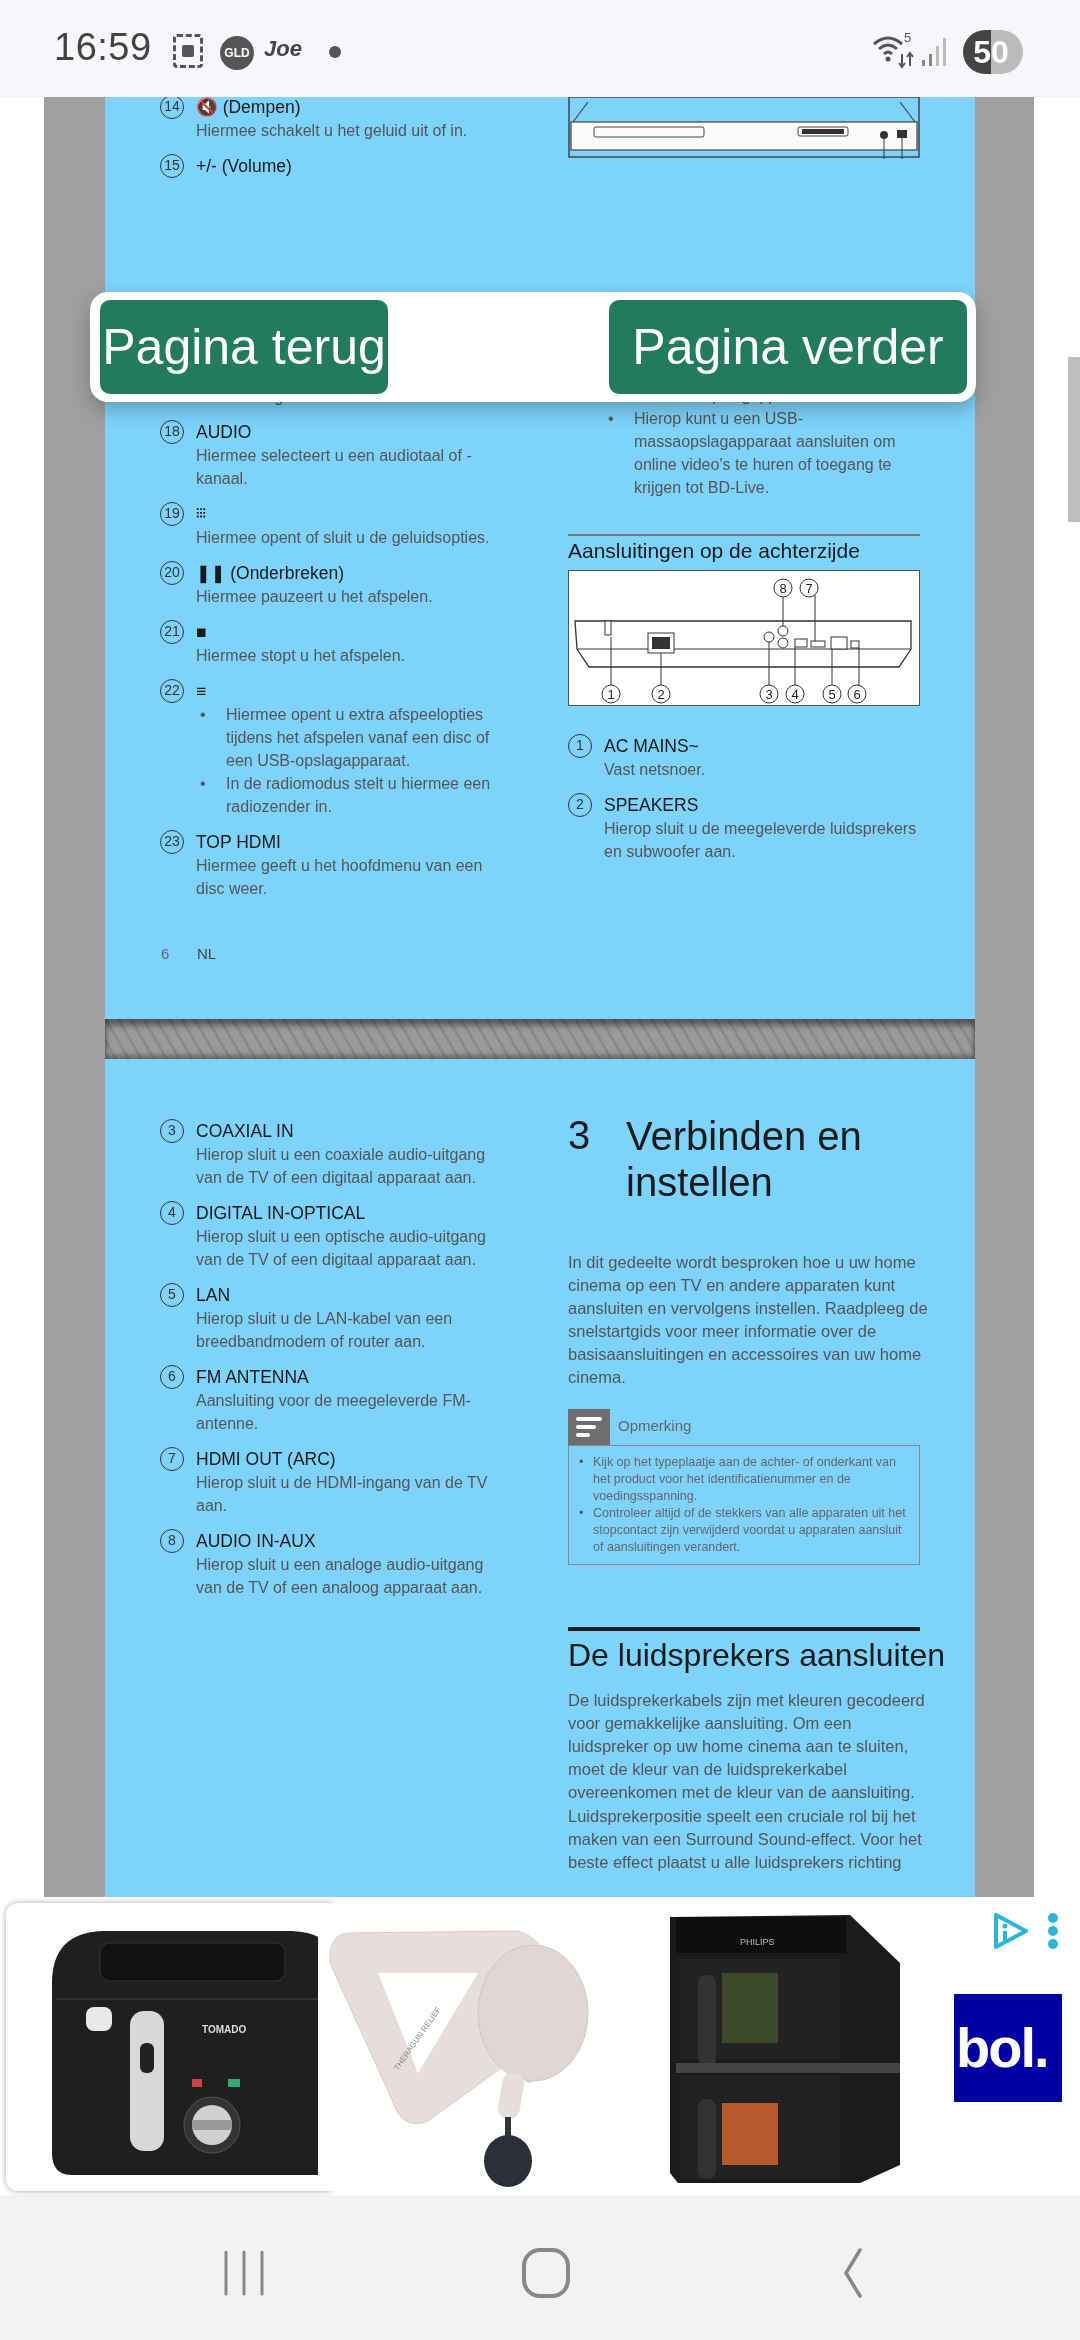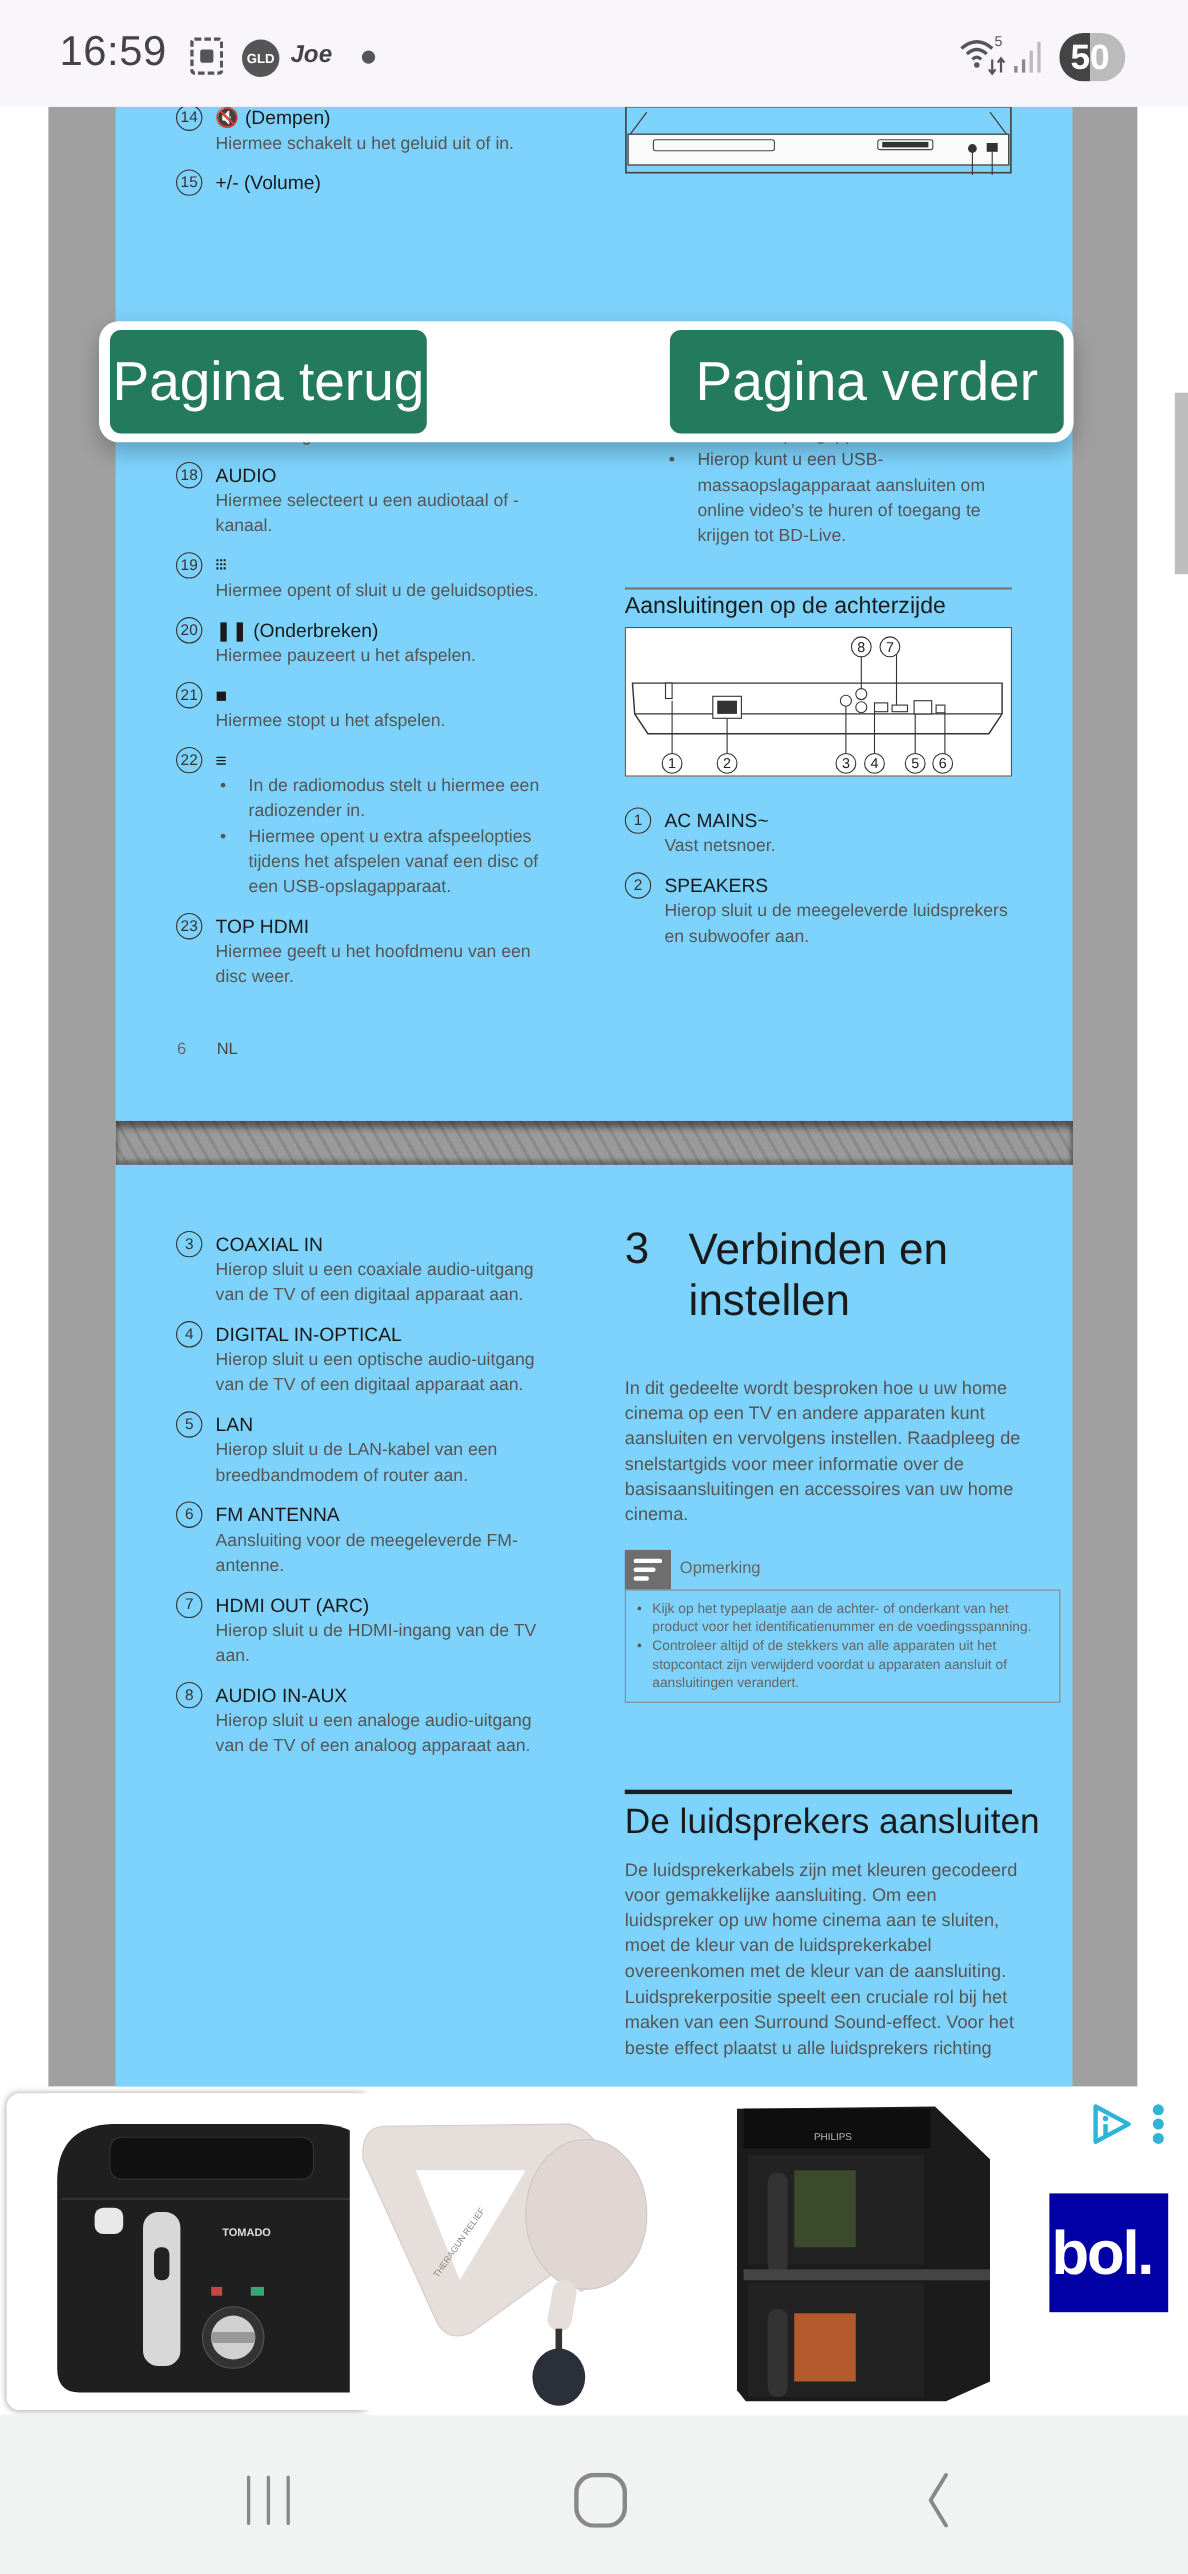--- a/index.html
+++ b/index.html
@@ -53,21 +53,21 @@
   .diagram svg { display: block; }
 
   .chapter-num { position: absolute; font-size: 40px; color: #1a1a1a; }
   .chapter-title { position: absolute; font-size: 40px; color: #1a1a1a; line-height: 46px; }
   .para { position: absolute; font-size: 16.5px; color: #555; line-height: 23px; }
 
   .note { position: absolute; }
   .note-tab { position: absolute; left: 0; top: 0; width: 42px; height: 36px; background: #6e6e6e; }
   .note-tab span { position: absolute; left: 8px; height: 4px; background: #fff; border-radius: 2px; }
   .note-label { position: absolute; left: 50px; top: 8px; font-size: 15px; color: #666; }
-  .note-box { position: absolute; left: 0; top: 36px; width: 396px; border: 1.5px solid #888; padding: 8px 10px 8px 10px; }
+  .note-box { position: absolute; left: 0; top: 36px; width: 352px; border: 1.5px solid #888; padding: 8px 10px 8px 10px; }
   .note-box li { list-style: none; position: relative; padding-left: 14px; font-size: 12.5px; color: #666; line-height: 17px; }
   .note-box li::before { content: "•"; position: absolute; left: 0; top: 0; color: #555; }
 
   
   .nav-overlay { position: absolute; left: 90px; top: 195px; width: 886px; height: 110px; background: #fff; border-radius: 18px; box-shadow: 0 8px 20px rgba(0,0,0,0.25); }
   .nav-btn { position: absolute; top: 8px; height: 94px; background: #237a5d; border-radius: 10px; color: #fff; font-family: "Liberation Sans", sans-serif; font-size: 50px; display: flex; align-items: center; justify-content: center; cursor: pointer; }
   .nav-prev { left: 10px; width: 288px; }
   .nav-page { left: 354px; width: 155px; }
   .nav-next { left: 519px; width: 358px; }
 
@@ -158,22 +158,22 @@
       </div>
       <div class="item">
         <div class="num">21</div>
         <div class="ttl">■</div>
         <div class="desc">Hiermee stopt u het afspelen.</div>
       </div>
       <div class="item">
         <div class="num">22</div>
         <div class="ttl" style="font-weight:bold;">≡</div>
         <ul>
+          <li>Hiermee opent u extra afspeelopties tijdens het afspelen vanaf een disc of een USB-opslagapparaat.</li>
           <li>In de radiomodus stelt u hiermee een radiozender in.</li>
-          <li>Hiermee opent u extra afspeelopties tijdens het afspelen vanaf een disc of een USB-opslagapparaat.</li>
         </ul>
       </div>
       <div class="item">
         <div class="num">23</div>
         <div class="ttl">TOP HDMI</div>
         <div class="desc">Hiermee geeft u het hoofdmenu van een disc weer.</div>
       </div>
     </div>
 
     <svg style="position:absolute; left:463px; top:0; width:352px; height:62px;" viewBox="0 0 352 62">

